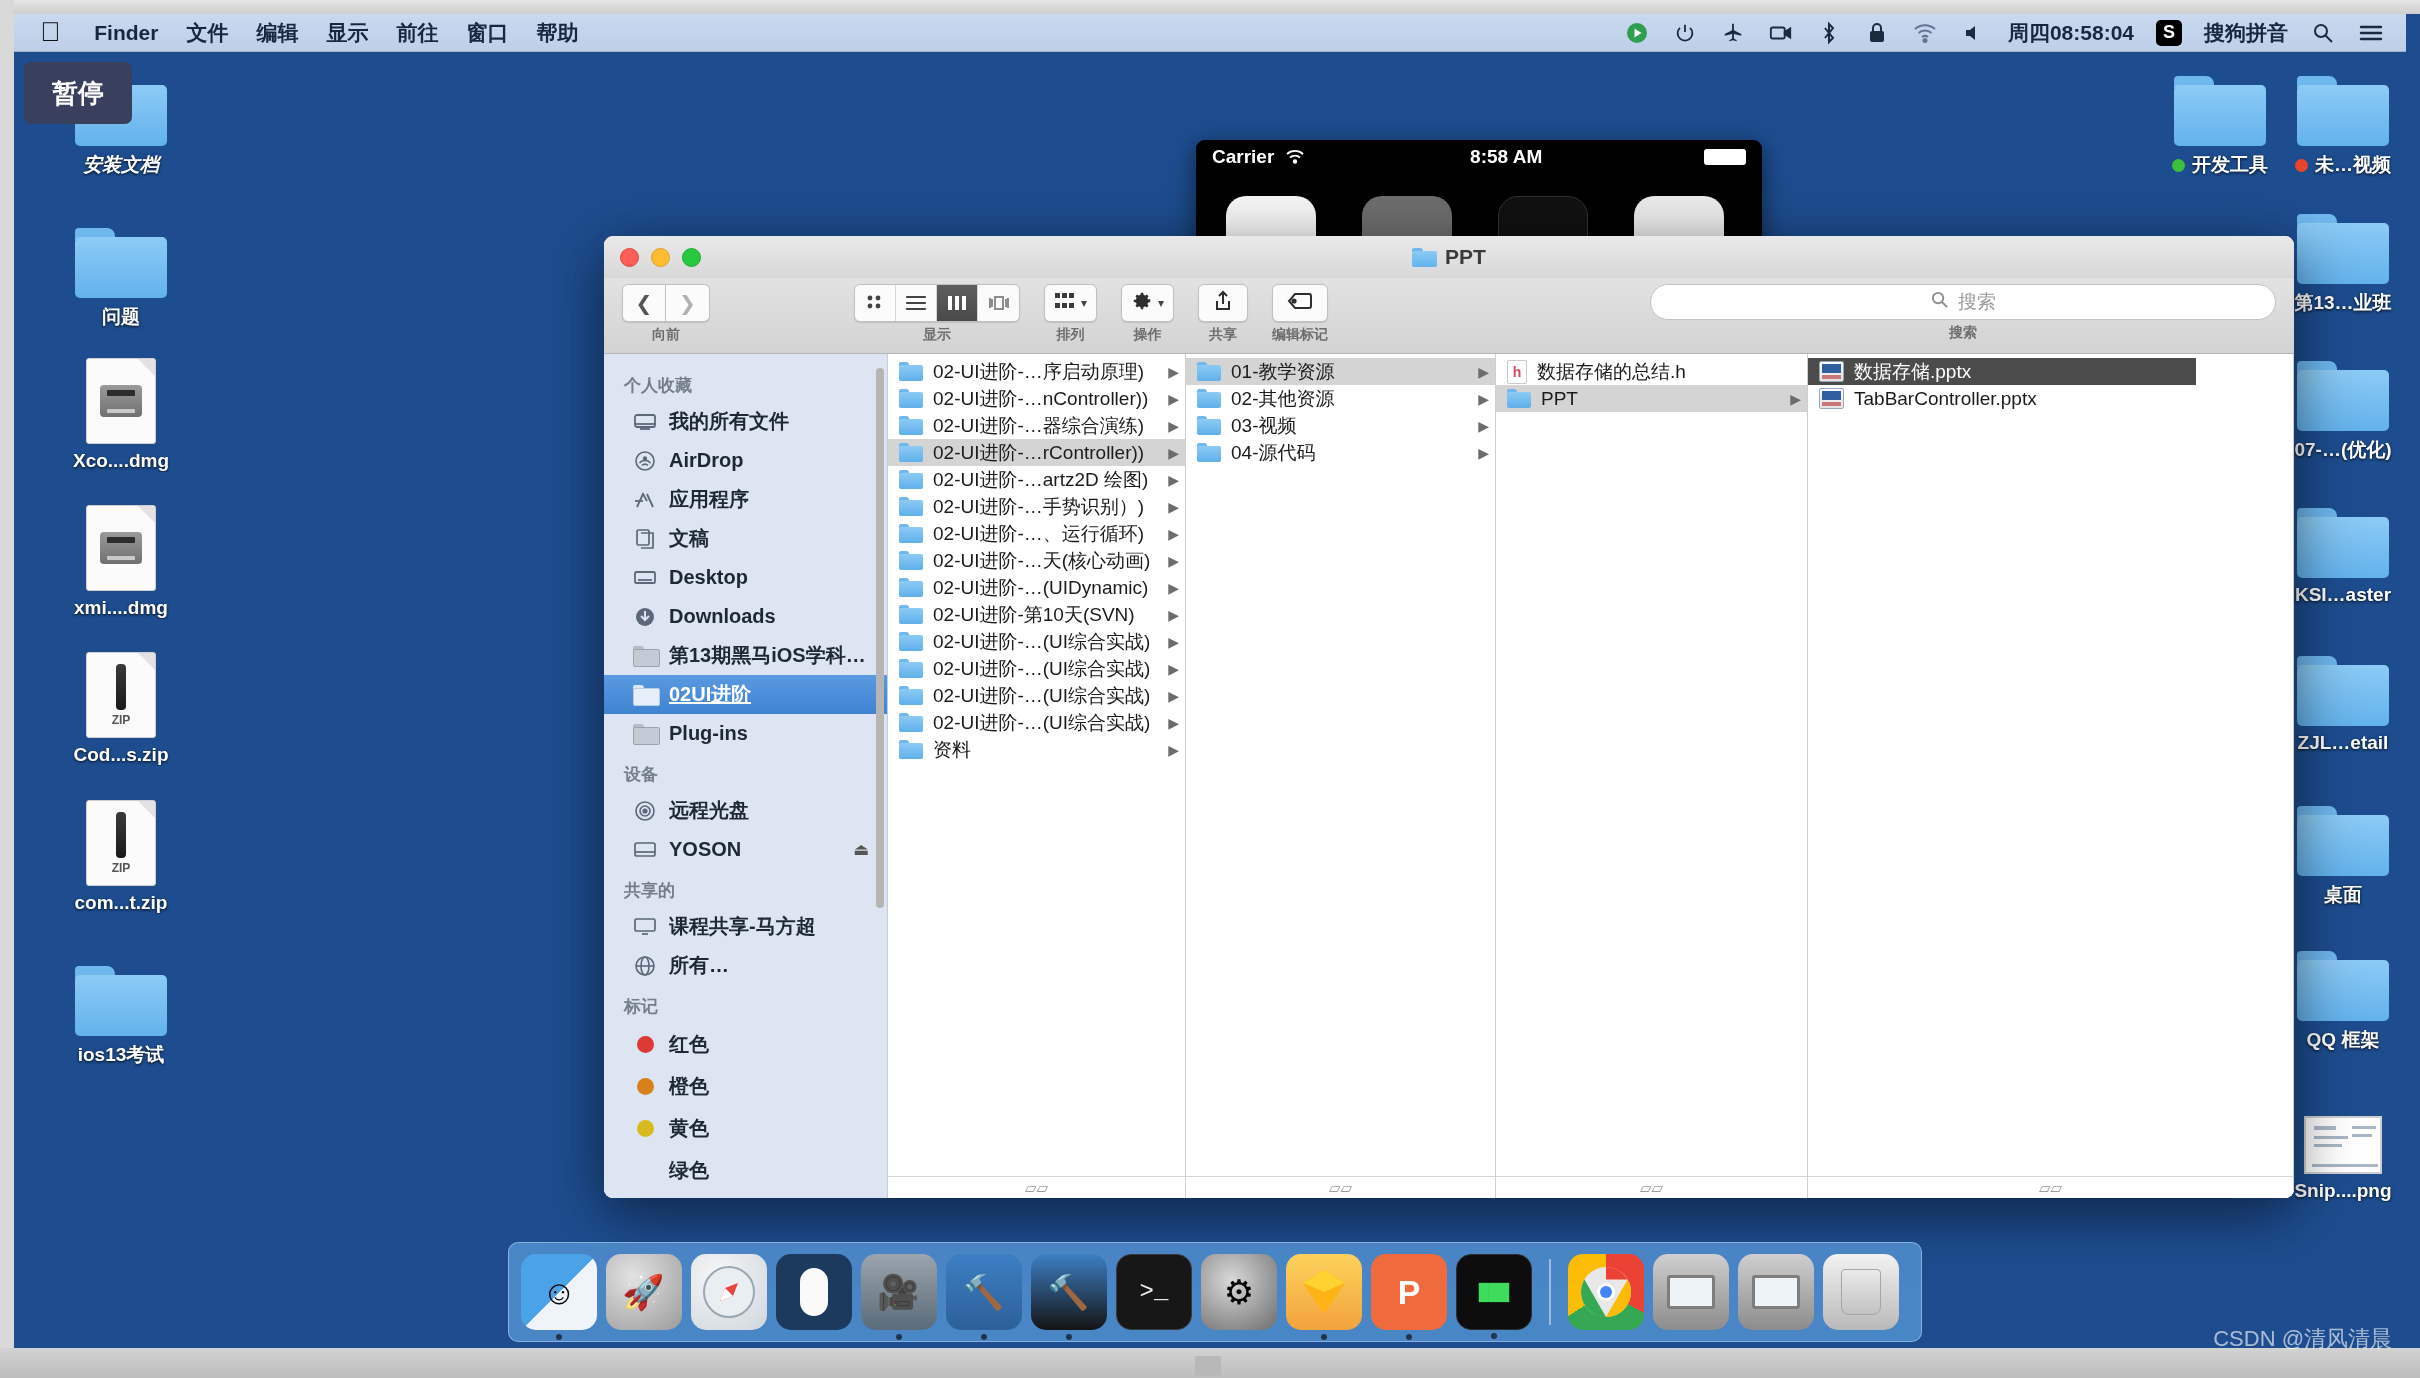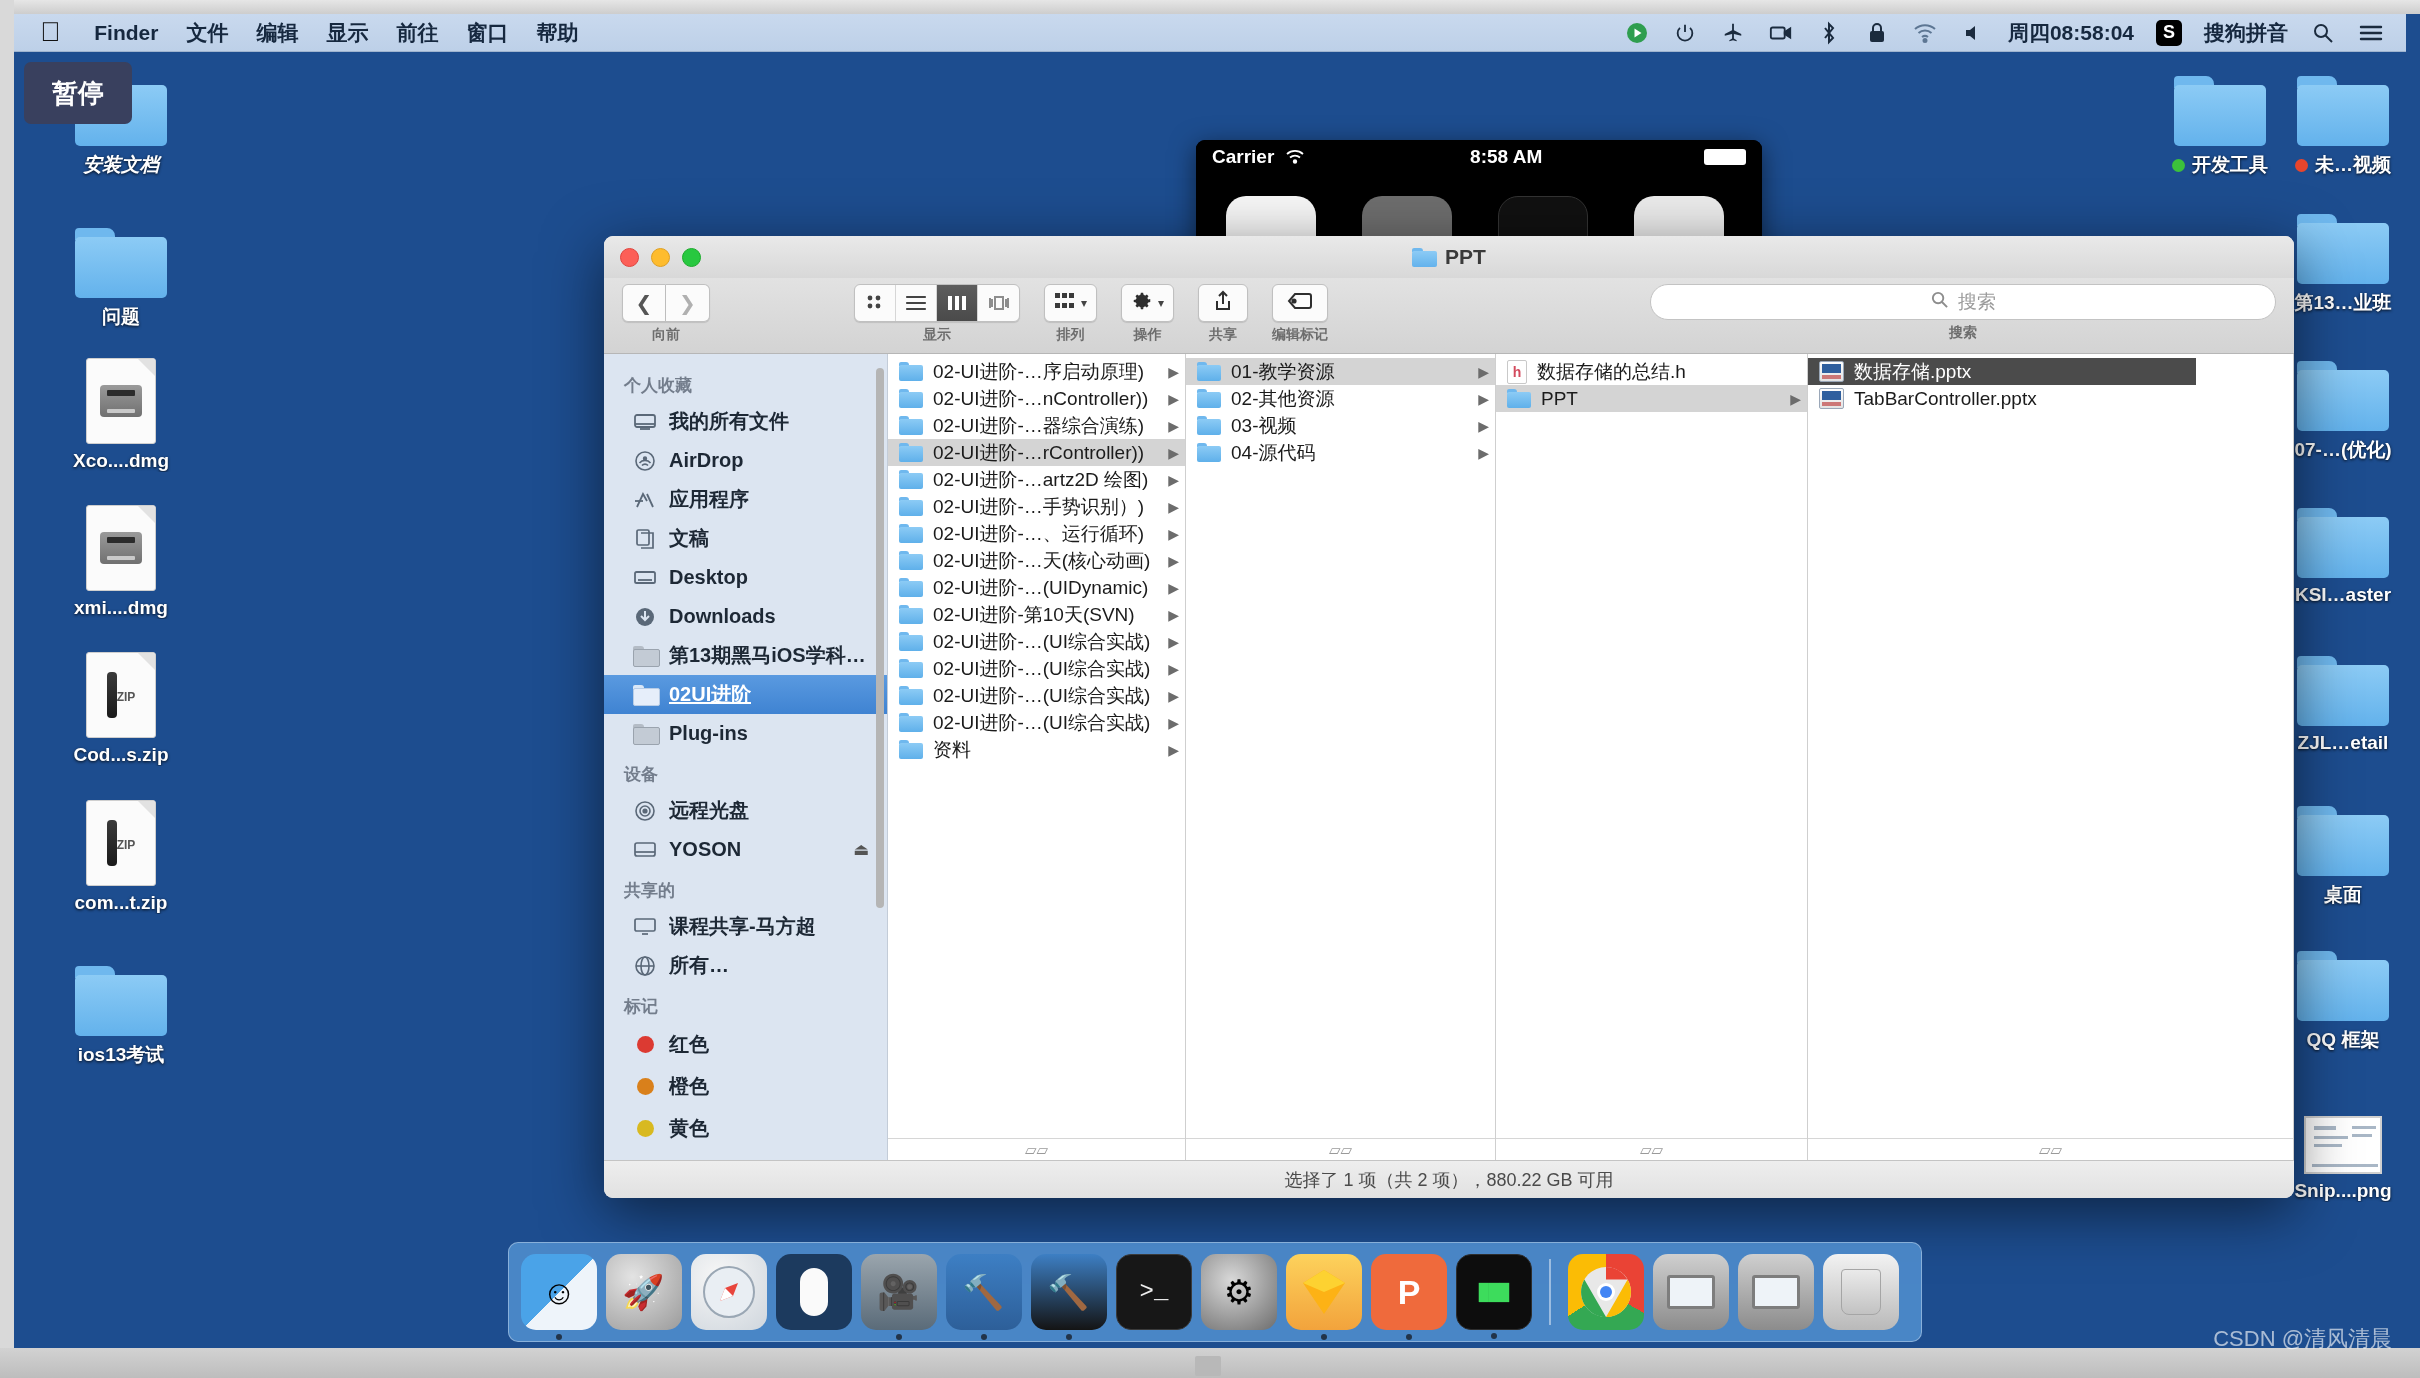--- a/index.html
+++ b/index.html
@@ -69,21 +69,21 @@
     content:""; position:absolute; left:0; top:0; width:40px; height:12px;
     background:#6fb8ee; border-radius:4px 8px 0 0;
   }
   .folder-ico::after {
     content:""; position:absolute; left:0; top:9px; width:92px; height:61px;
     background:linear-gradient(180deg,#8ccbf5,#63b2ec); border-radius:5px;
   }
   .dmg-ico, .zip-ico {
     width:70px; height:86px; background:#fbfbfb; border:1px solid #cfcfcf;
     border-radius:3px; position:relative; overflow:hidden;
-    display:flex; align-items:center; justify-content:center; flex-direction:row;
+    display:flex; align-items:center; justify-content:center; flex-direction:column;
   }
   .dmg-ico::after, .zip-ico::after {
     content:""; position:absolute; right:0; top:0;
     border-width:0 17px 17px 0; border-style:solid;
     border-color:transparent #e2e2e2 transparent transparent;
   }
   .drive-shape { width:42px; height:32px; background:linear-gradient(180deg,#9a9a9a,#707070);
     border-radius:4px; position:relative;}
   .drive-shape::before{content:"";position:absolute;left:7px;top:5px;width:28px;height:6px;background:#2c2c2c;border-radius:1px;}
   .drive-shape::after{content:"";position:absolute;left:7px;bottom:4px;width:28px;height:4px;background:#c9c9c9;border-radius:1px;}
@@ -947,21 +947,20 @@
           <div class="crow">
               <span class="pptico"></span>
               <span class="nm">TabBarController.pptx</span>
             </div>
         </div>
         <div class="col-resizer">▱▱</div>
       </div>
     </div>
   </div>
 
-  <div id="finder-status">选择了 1 项（共 2 项），880.22 GB 可用</div>
 </div>
 
 <svg id="cursor-arrow" width="28" height="36" viewBox="0 0 28 36" style="position:absolute;left:1898px;top:354px;z-index:55;">
   <path d="M2 1 L2 26 L8.5 20 L13 31 L18 29 L13.5 18 L22 18 Z" fill="#fff" stroke="#000" stroke-width="1.6"></path>
 </svg>
 
 <div id="dock">
   <div class="dock-item di-finder">
       <span class="dock-glyph">☺</span>
       <span class="run"></span>

